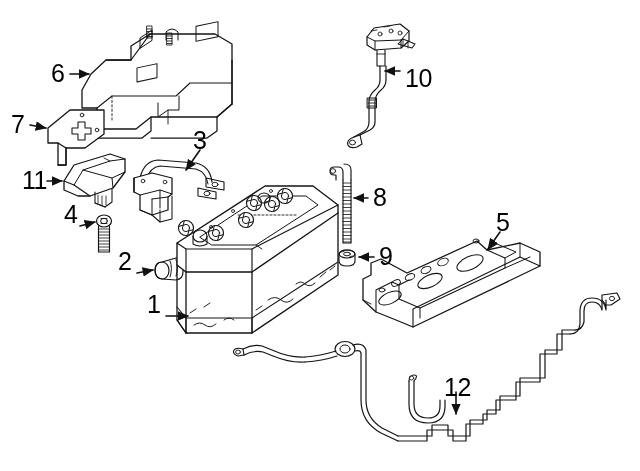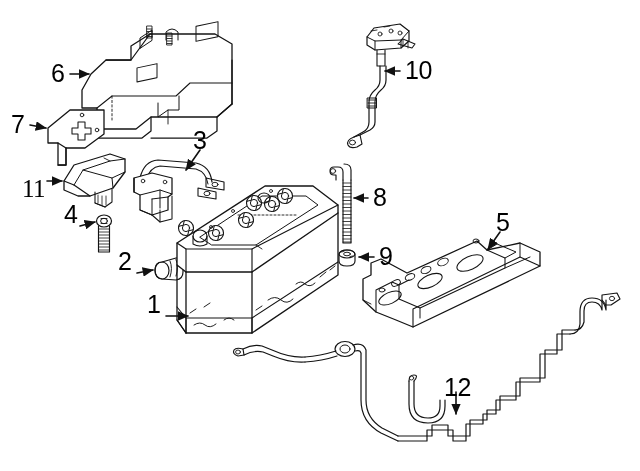--- a/index.html
+++ b/index.html
@@ -330,17 +330,17 @@
 
   <div class="callout" style="left:147px;top:292px;">1</div>
   <div class="callout" style="left:118px;top:249px;">2</div>
   <div class="callout" style="left:193px;top:128px;">3</div>
   <div class="callout" style="left:64px;top:202px;">4</div>
   <div class="callout" style="left:496px;top:210px;">5</div>
   <div class="callout" style="left:51px;top:61px;">6</div>
   <div class="callout" style="left:11px;top:112px;">7</div>
   <div class="callout" style="left:373px;top:185px;">8</div>
   <div class="callout" style="left:379px;top:244px;">9</div>
-  <div class="callout" style="left:405px;top:58px;">10</div>
-  <div class="callout" style="left:22px;top:176px;font-family:Liberation Serif, serif;">11</div>
+  <div class="callout" style="left:405px;top:66px;">10</div>
+  <div class="callout" style="left:22px;top:168px;">11</div>
   <div class="callout" style="left:444px;top:375px;text-align:right;">12</div>
 
 </div>
 
 </body></html>

